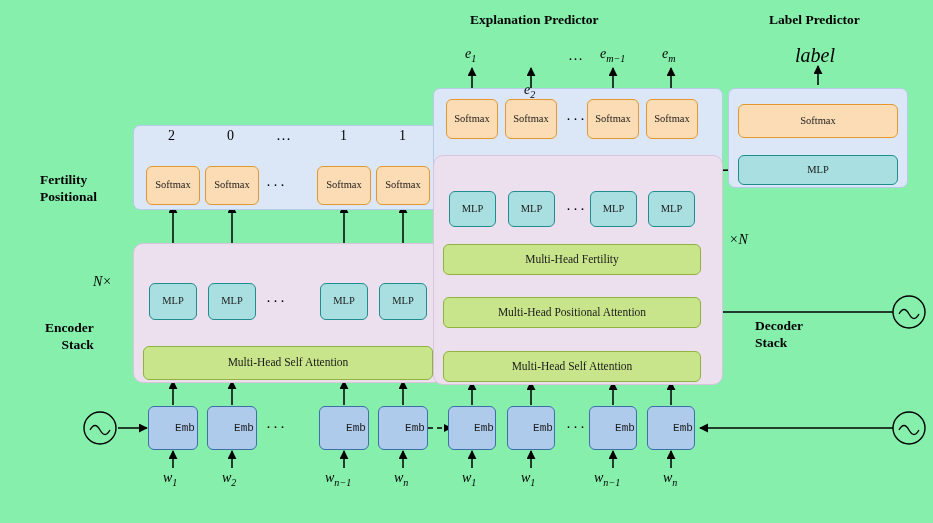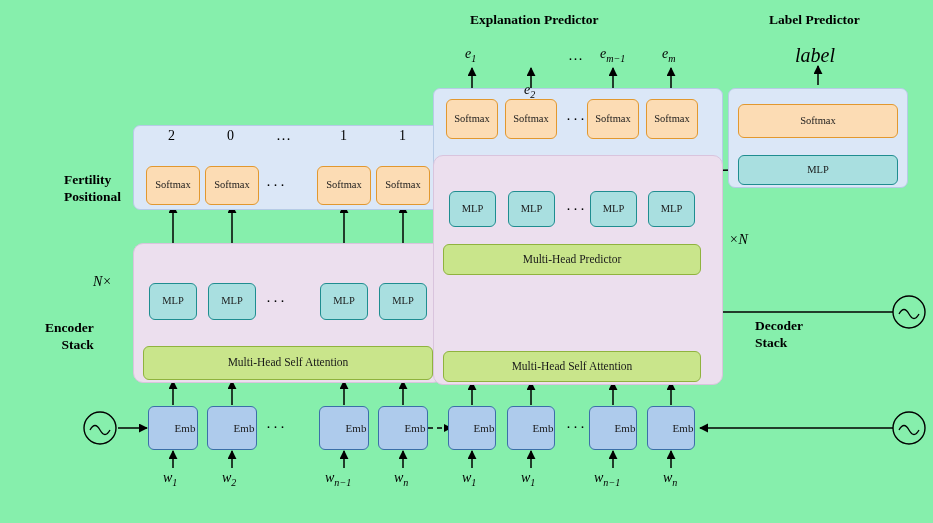--- a/index.html
+++ b/index.html
@@ -21,21 +21,21 @@
 
   
   .lbl{position:absolute;color:#000;white-space:nowrap;}
   .section-title{font-weight:bold;font-size:13.5px;font-family:"Liberation Serif",serif;}
   .side-title{font-weight:bold;font-size:13.5px;font-family:"Liberation Serif",serif;line-height:1.25;}
   .mathlbl{font-style:italic;font-size:14px;font-family:"Liberation Serif",serif;}
   .numlbl{font-size:14px;font-family:"Liberation Serif",serif;}
   .dots{position:absolute;font-size:15px;letter-spacing:2px;color:#000;}
   .nodetext{font-size:10.5px;font-family:Liberation Serif, serif;}
   .bartext{font-size:11.5px;font-family:"Liberation Serif",serif;}
-  .embtext{font-size:11px;font-family:Liberation Serif, serif;padding-left:24px;}
+  .embtext{font-size:11px;font-family:Liberation Mono, monospace;padding-left:24px;}
   sub{font-size:0.72em;}
 
   svg.overlay{position:absolute;left:0;top:0;width:933px;height:523px;pointer-events:none;}
 </style>
 </head>
 <body>
 
 <div id="stage">
 
   <svg class="overlay" viewBox="0 0 933 523">
@@ -158,21 +158,21 @@
   </svg>
 
   <div class="panel panel-blue" style="left:133px;top:125px;width:310px;height:85px;"></div>
   <div class="panel panel-purple" style="left:133px;top:243px;width:310px;height:140px;"></div>
   <div class="panel panel-blue" style="left:433px;top:88px;width:290px;height:103px;"></div>
   <div class="panel panel-purple" style="left:433px;top:155px;width:290px;height:230px;"></div>
   <div class="panel panel-blue" style="left:728px;top:88px;width:180px;height:100px;"></div>
 
   <div class="lbl section-title" style="left:470px;top:12px;">Explanation Predictor</div>
   <div class="lbl section-title" style="left:769px;top:12px;">Label Predictor</div>
-  <div class="lbl side-title" style="left:40px;top:172px;margin-left:24px;">
+  <div class="lbl side-title" style="left:40px;top:172px;">
     <span>Fertility</span><br>
     <span>Positional</span>
   </div>
   <div class="lbl side-title" style="left:45px;top:320px;text-align:right;">
     <span>Encoder</span><br>
     <span>Stack</span>
   </div>
   <div class="lbl side-title" style="left:755px;top:318px;">
     <span>Decoder</span><br>
     <span>Stack</span>
@@ -222,21 +222,22 @@
   <div class="dots" style="left:566px;top:111px;">···</div>
   <div class="node n-softmax nodetext" style="left:587px;top:99px;width:52px;height:40px;">Softmax</div>
   <div class="node n-softmax nodetext" style="left:646px;top:99px;width:52px;height:40px;">Softmax</div>
 
   <div class="node n-mlp nodetext" style="left:449px;top:191px;width:47px;height:36px;">MLP</div>
   <div class="node n-mlp nodetext" style="left:508px;top:191px;width:47px;height:36px;">MLP</div>
   <div class="dots" style="left:566px;top:201px;">···</div>
   <div class="node n-mlp nodetext" style="left:590px;top:191px;width:47px;height:36px;">MLP</div>
   <div class="node n-mlp nodetext" style="left:648px;top:191px;width:47px;height:36px;">MLP</div>
 
-  <div class="node n-attn bartext" style="left:443px;top:244px;width:258px;height:31px;">Multi-Head Predictor</div>
+  <div class="node n-attn bartext" style="left:443px;top:244px;width:258px;height:31px;">Multi-Head Fertility</div>
+  <div class="node n-attn bartext" style="left:443px;top:297px;width:258px;height:31px;">Multi-Head Positional Attention</div>
   <div class="node n-attn bartext" style="left:443px;top:351px;width:258px;height:31px;">Multi-Head Self Attention</div>
 
   <div class="node n-emb embtext" style="left:448px;top:406px;width:48px;height:44px;">Emb</div>
   <div class="node n-emb embtext" style="left:507px;top:406px;width:48px;height:44px;">Emb</div>
   <div class="dots" style="left:566px;top:419px;">···</div>
   <div class="node n-emb embtext" style="left:589px;top:406px;width:48px;height:44px;">Emb</div>
   <div class="node n-emb embtext" style="left:647px;top:406px;width:48px;height:44px;">Emb</div>
 
   <div class="lbl mathlbl" style="left:462px;top:470px;"><span>w</span><sub>1</sub></div>
   <div class="lbl mathlbl" style="left:521px;top:470px;"><span>w</span><sub>1</sub></div>

